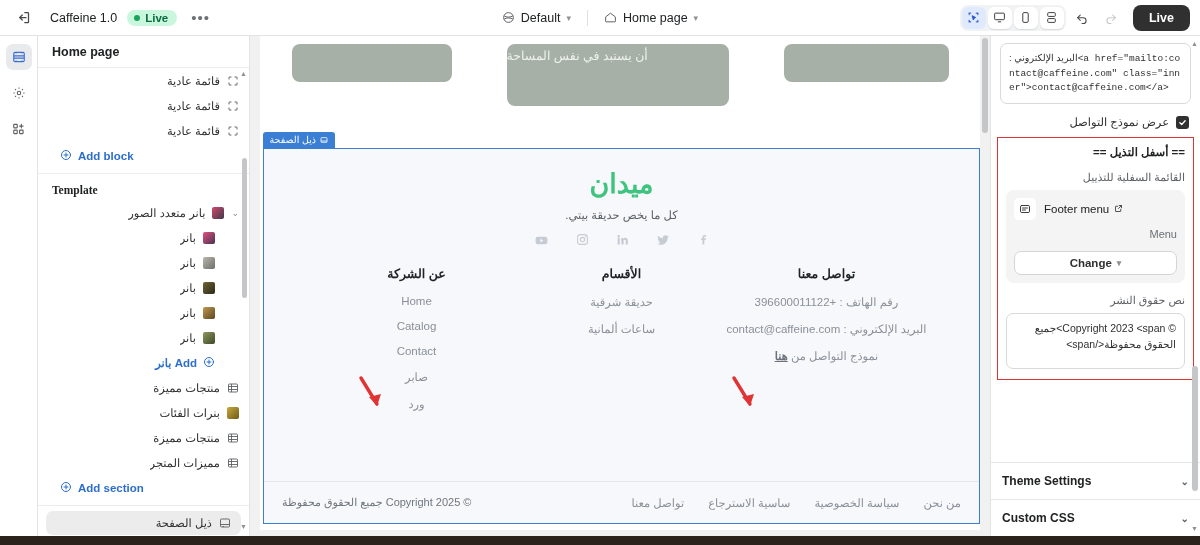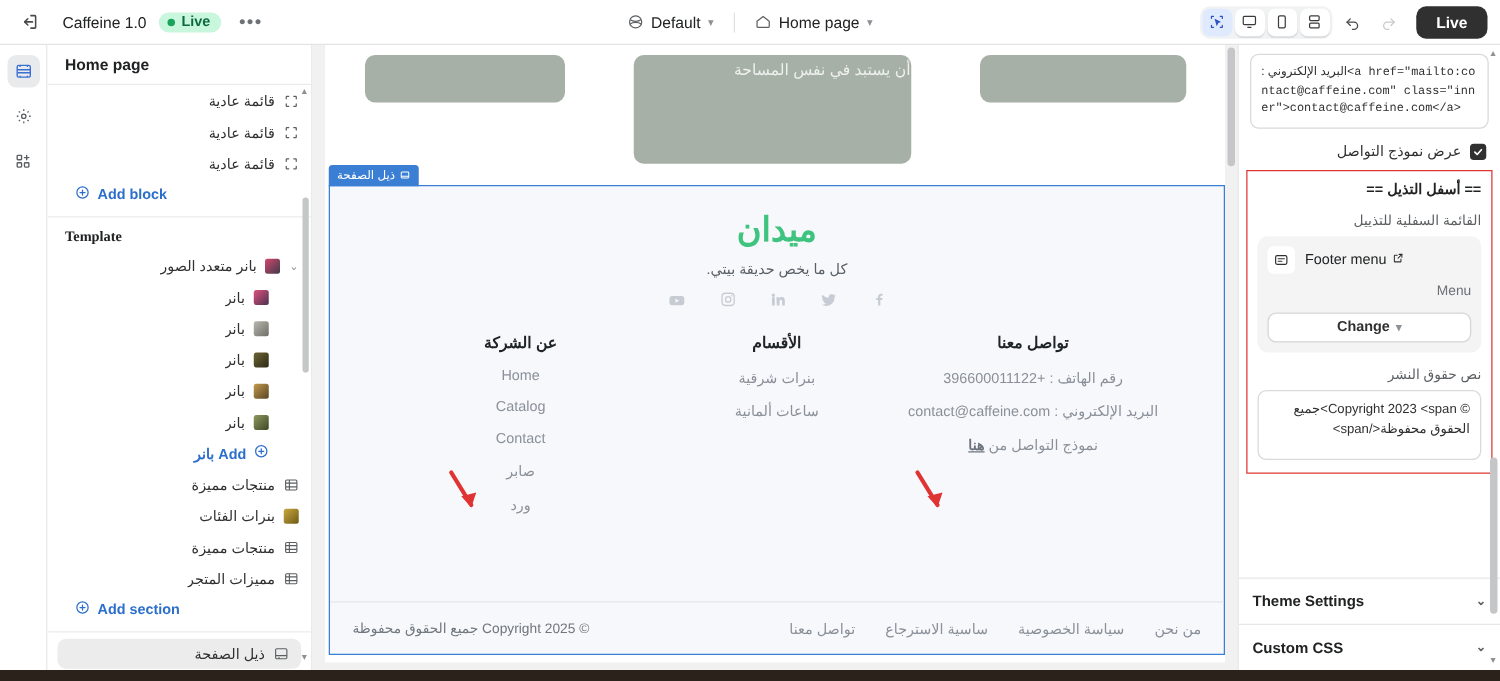--- a/index.html
+++ b/index.html
@@ -135,21 +135,21 @@
     background:#ffffff;
   }
   .hero-strip {
     position:absolute; left:0; right:0; top:0; height:105px;
     background:#ffffff;
     display:flex; align-items:flex-start; justify-content:center; gap:55px;
     padding-top:8px;
   }
   .hero-card { background:#a6b0a6; border-radius:8px; }
   .hero-card.a { width:160px; height:38px; margin-top:0; }
-  .hero-card.b { width:222px; height:87px; display:flex; align-items:flex-start; justify-content:flex-end; }
+  .hero-card.b { width:222px; height:62px; display:flex; align-items:flex-start; justify-content:flex-start; }
   .hero-card.c { width:165px; height:38px; }
   .hero-card .cap { color:#eef1ee; font-size:12.5px; direction:rtl; padding-top:4px; }
 
   
   .footer-wrap {
     position:absolute; left:3px; right:0px; top:112px; bottom:6px;
     border:1.5px solid #3b7fd4;
     background:#f7f8fb;
   }
   .sel-tag {
@@ -533,21 +533,21 @@
 
             <div class="cols">
               <div class="col contact">
                 <div class="col-h">تواصل معنا</div>
                 <div class="col-li">رقم الهاتف : +396600011122</div>
                 <div class="col-li">البريد الإلكتروني : contact@caffeine.com</div>
                 <div class="col-li">نموذج التواصل من <span class="u">هنا</span></div>
               </div>
               <div class="col">
                 <div class="col-h">الأقسام</div>
-                <div class="col-li">بنرات شرقية</div>
+                <div class="col-li">حديقة شرقية</div>
                 <div class="col-li">ساعات ألمانية</div>
               </div>
               <div class="col">
                 <div class="col-h">عن الشركة</div>
                 <div class="col-li">Home</div>
                 <div class="col-li">Catalog</div>
                 <div class="col-li">Contact</div>
                 <div class="col-li">صابر</div>
                 <div class="col-li">ورد</div>
               </div>

